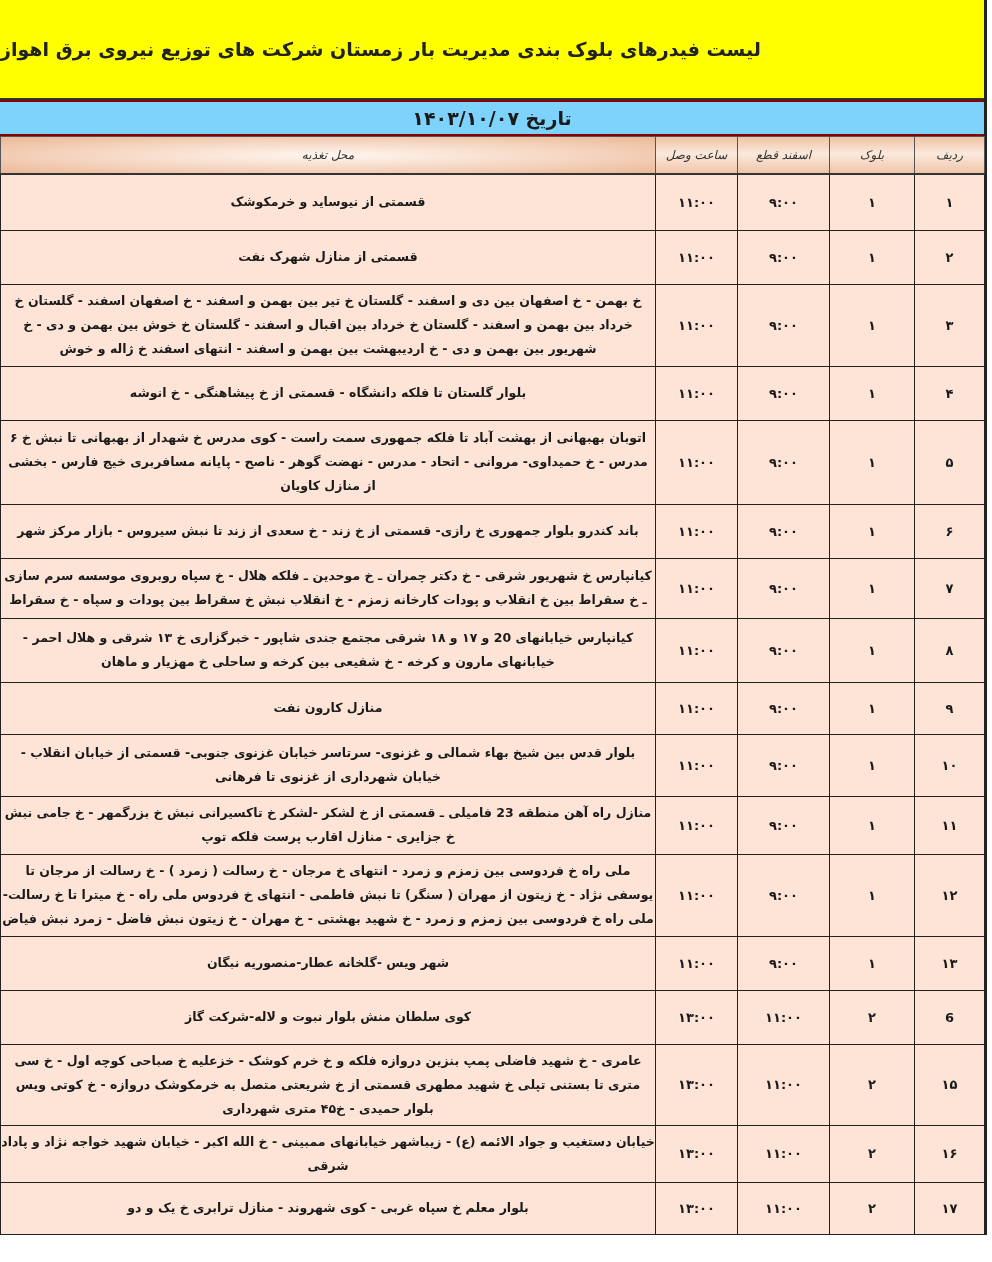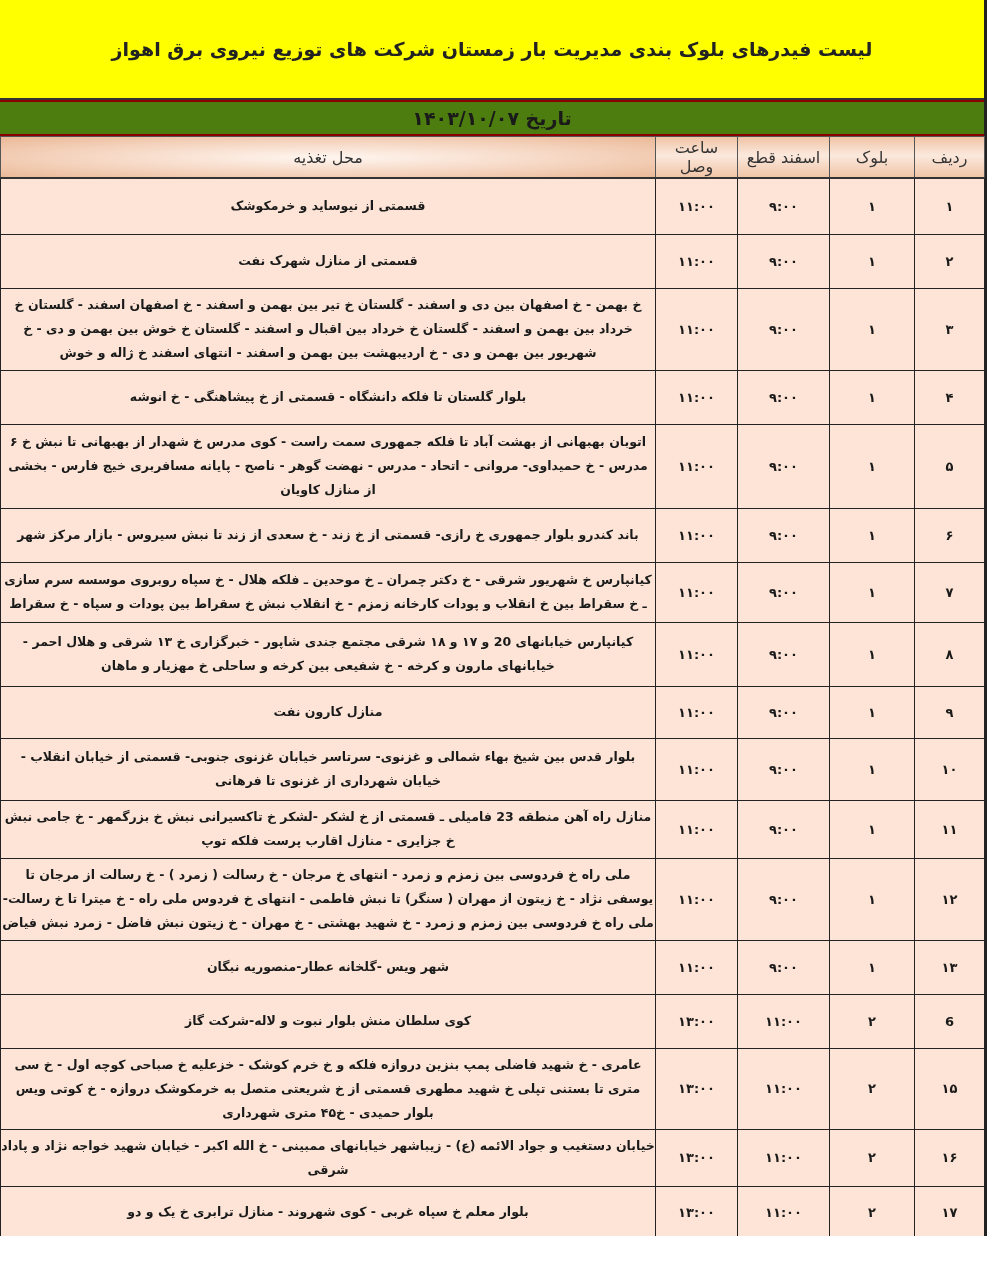--- a/index.html
+++ b/index.html
@@ -1,28 +1,28 @@
 <!DOCTYPE html>
 <html><head>
 <meta charset="utf-8">
 <style>
   html, body { margin:0; padding:0; background:#ffffff; }
   body { width:992px; height:1262px; overflow:hidden; position:relative;
          font-family:"DejaVu Sans", sans-serif; }
   .sheet { position:absolute; left:0; top:0; width:984px; border-right:3px solid #222; }
-  .title-bar { height:98px; background:#ffff00; display:flex; align-items:center; justify-content:center;
+  .title-bar { height:98px; background:#ffff00; display:flex; align-items:center; 
                border-bottom:2px solid #333; }
   .title-bar span { font-weight:bold; font-size:19px; color:#222; direction:rtl; }
-  .date-bar { height:32px; background:#4d7c0f; display:flex; align-items:center; justify-content:center;
+  .date-bar { height:32px; background:#7dd3fc; display:flex; align-items:center; justify-content:center;
               border-top:2px solid #8a0000; border-bottom:2px solid #8a0000; }
   .date-bar span { font-weight:bold; font-size:19px; color:#1a1a1a; direction:rtl; }
   table { border-collapse:collapse; width:984px; direction:rtl; table-layout:fixed; }
-  th { height:34px; font-weight:normal; font-size:16px; color:#333;
+  th { height:34px; font-weight:normal; font-size:12px; color:#333;
        background:linear-gradient(to bottom, #f0c4a6 0%, #fbe9dd 45%, #f0c4a6 100%);
-       border:1px solid #555; border-bottom:2px solid #333; }
+       border:1px solid #555; border-bottom:2px solid #333;font-style:italic; }
   th.addr { background:radial-gradient(ellipse at center, #fff6f0 0%, #f4d2bc 60%, #eab896 100%); }
   td { background:#fde4d6; border:1px solid #222; text-align:center; vertical-align:middle;
        font-weight:bold; font-size:13px; color:#1a1a1a; }
   td.addr { font-size:12.5px; line-height:24px; padding:4px 0; }
   col.c-row { width:70px; } col.c-block { width:85px; } col.c-cut { width:92px; }
   col.c-con { width:82px; } col.c-addr { width:655px; }
   .bottom-space { position:absolute; top:1236px; left:0; width:992px; height:26px; background:#ffffff; }
 </style>
 </head>
 <body>

